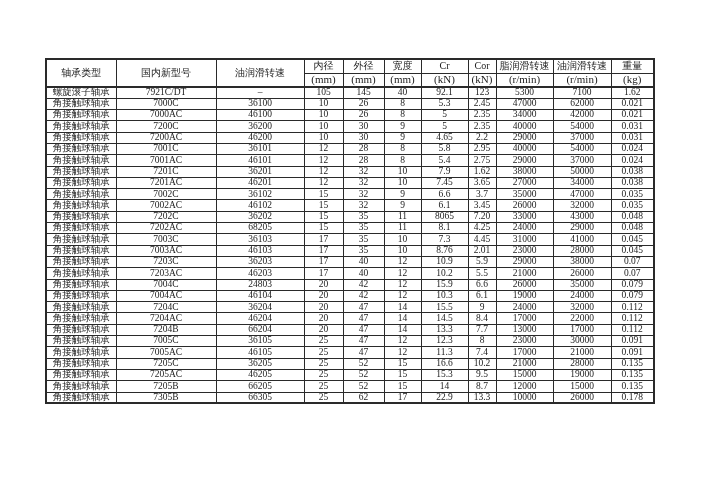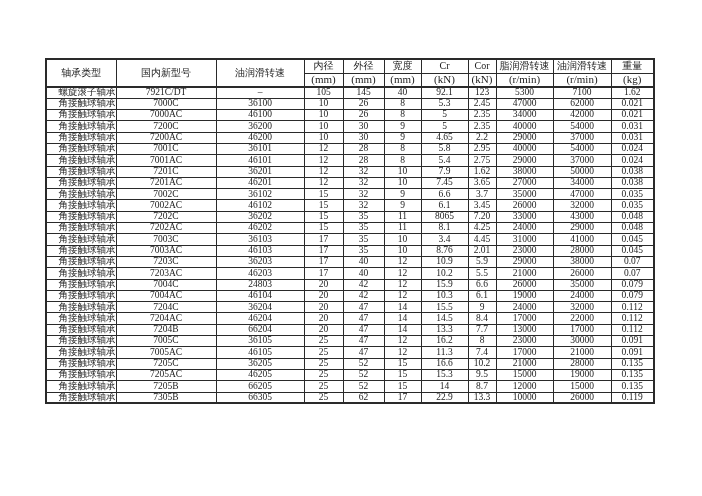--- a/index.html
+++ b/index.html
@@ -31,21 +31,21 @@
     vertical-align: middle;
     line-height: 1;
     white-space: nowrap;
     overflow: hidden;
     font-weight: normal;
   }
   thead th { font-size: 10px; height: 14px; }
   thead tr.units th { font-size: 11px; height: 14px; }
   thead { border-bottom: 2px solid var(--border,#2a2a2a); }
   tbody td { font-size: 9.5px; height: 11.3px; }
-  tbody td.type-cell { font-size: 9.5px; text-align: right; }
+  tbody td.type-cell { font-size: 9.5px; }
 </style>
 </head>
 <body>
 
 <div class="page">
   <table class="bearing">
     <colgroup>
       <col style="width:70px">
         <col style="width:100px">
         <col style="width:88px">
@@ -236,38 +236,38 @@
           <td>11</td>
           <td>8065</td>
           <td>7.20</td>
           <td>33000</td>
           <td>43000</td>
           <td>0.048</td>
         </tr>
         <tr>
           <td class="type-cell">角接触球轴承</td>
           <td>7202AC</td>
-          <td>46202</td>
+          <td>68205</td>
           <td>15</td>
           <td>35</td>
           <td>11</td>
           <td>8.1</td>
           <td>4.25</td>
           <td>24000</td>
           <td>29000</td>
           <td>0.048</td>
         </tr>
         <tr>
           <td class="type-cell">角接触球轴承</td>
           <td>7003C</td>
           <td>36103</td>
           <td>17</td>
           <td>35</td>
           <td>10</td>
-          <td>3.4</td>
+          <td>7.3</td>
           <td>4.45</td>
           <td>31000</td>
           <td>41000</td>
           <td>0.045</td>
         </tr>
         <tr>
           <td class="type-cell">角接触球轴承</td>
           <td>7003AC</td>
           <td>46103</td>
           <td>17</td>
@@ -370,21 +370,21 @@
           <td>17000</td>
           <td>0.112</td>
         </tr>
         <tr>
           <td class="type-cell">角接触球轴承</td>
           <td>7005C</td>
           <td>36105</td>
           <td>25</td>
           <td>47</td>
           <td>12</td>
-          <td>16.2</td>
+          <td>12.3</td>
           <td>8</td>
           <td>23000</td>
           <td>30000</td>
           <td>0.091</td>
         </tr>
         <tr>
           <td class="type-cell">角接触球轴承</td>
           <td>7005AC</td>
           <td>46105</td>
           <td>25</td>
@@ -439,17 +439,17 @@
           <td class="type-cell">角接触球轴承</td>
           <td>7305B</td>
           <td>66305</td>
           <td>25</td>
           <td>62</td>
           <td>17</td>
           <td>22.9</td>
           <td>13.3</td>
           <td>10000</td>
           <td>26000</td>
-          <td>0.119</td>
+          <td>0.178</td>
         </tr>
       </tbody>
   </table>
 </div>
 
 </body></html>

